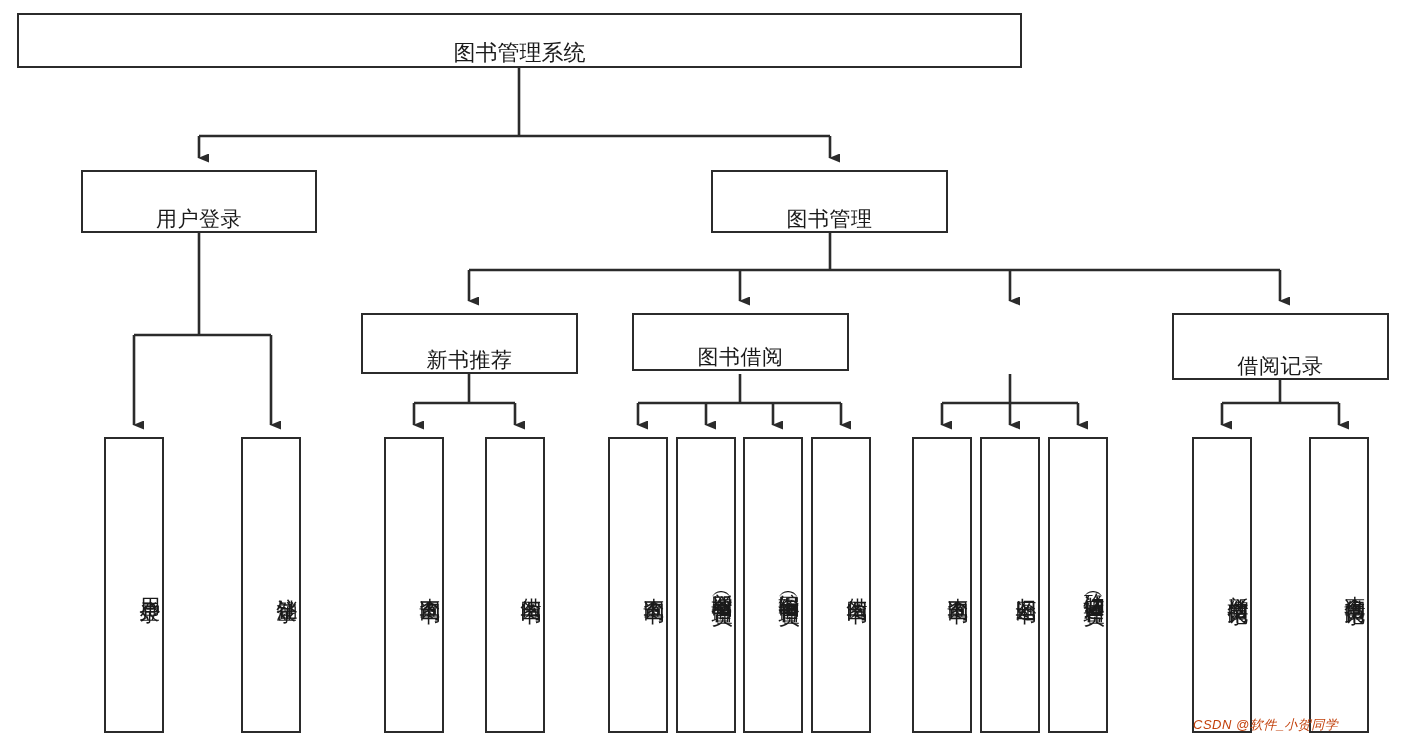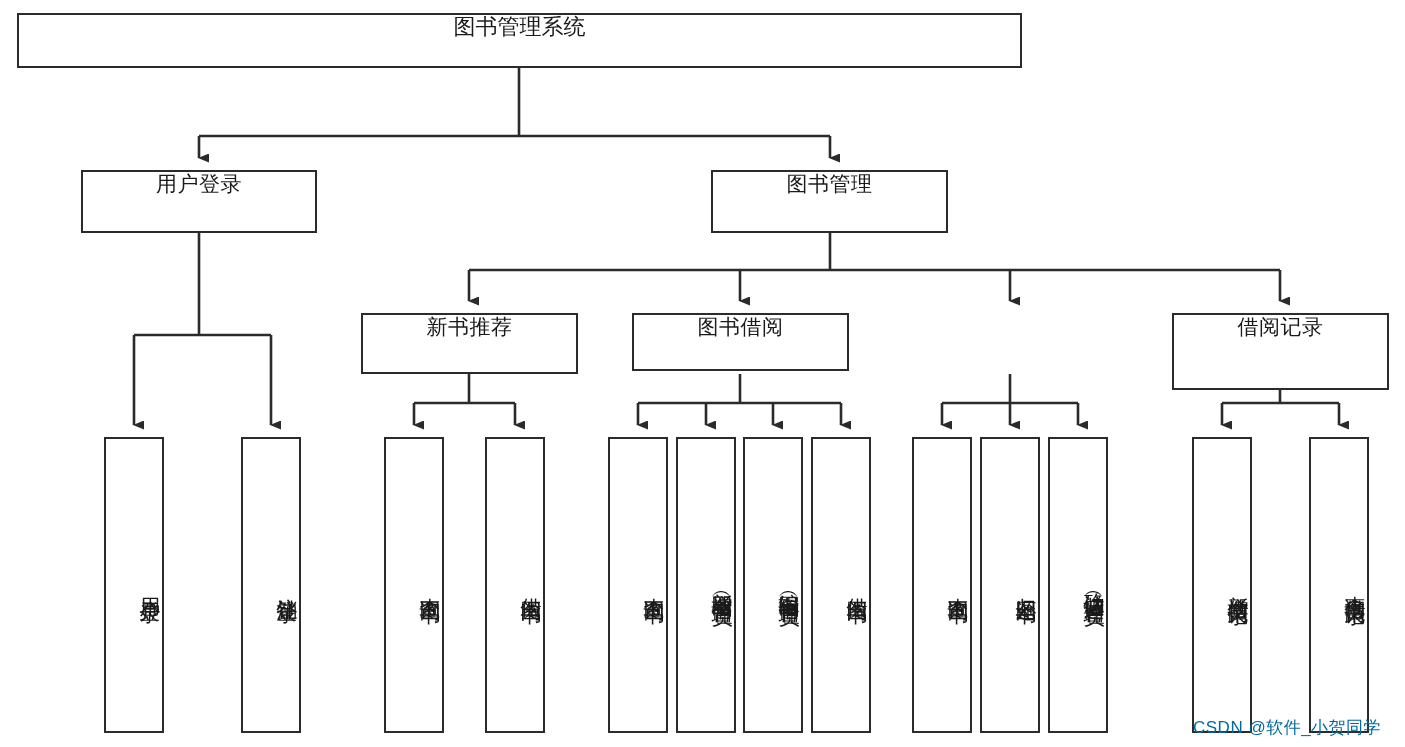--- a/index.html
+++ b/index.html
@@ -24,21 +24,21 @@
     width: 1405px;
     height: 747px;
     pointer-events: none;
   }
   .node {
     position: absolute;
     box-sizing: border-box;
     border: 2px solid #2b2b2b;
     background: #ffffff;
     display: flex;
-    align-items: flex-start;
+    align-items: flex-end;
     justify-content: center;
     color: #1a1a1a;
     line-height: 1.12;
   }
   .node.h {
     font-size: 21px;
     letter-spacing: 0.5px;
   }
   .node.root {
     font-size: 22px;
@@ -54,24 +54,25 @@
     justify-content: center;
   }
   .node.v span {
     writing-mode: vertical-rl;
     text-orientation: upright;
     display: block;
     text-align: center;
   }
   .watermark {
     position: absolute;
-    font-size: 17px;
-    color: #0369a1;
+    font-size: 13px;
+    color: #c2410c;
     white-space: nowrap;
     letter-spacing: 0.5px;
+    font-style: italic;
   }
 </style>
 </head>
 <body>
 
 <div id="canvas">
 
   <svg id="wires" viewBox="0 0 1405 747" xmlns="http://www.w3.org/2000/svg">
     <defs>
       <marker id="arw" markerWidth="10" markerHeight="11" refX="4.5" refY="10" orient="auto" markerUnits="userSpaceOnUse">
@@ -132,21 +133,21 @@
   <div class="node h" style="left:361px; top:313px; width:217px; height:61px;">
     <span>新书推荐</span>
   </div>
 
   <div class="node h" style="left:711px; top:170px; width:237px; height:63px;">
     <span>图书管理</span>
   </div>
   <div class="node h" style="left:632px; top:313px; width:217px; height:58px;">
     <span>图书借阅</span>
   </div>
-  <div class="node h" style="left:1172px; top:313px; width:217px; height:77px;">
+  <div class="node h" style="left:1172px; top:313px; width:217px; height:67px;">
     <span>借阅记录</span>
   </div>
 
   <div class="node v" style="left:104px; top:437px; width:60px; height:296px;">
     <span>用户登录</span>
   </div>
   <div class="node v" style="left:241px; top:437px; width:60px; height:296px;">
     <span>注销登录</span>
   </div>
 

